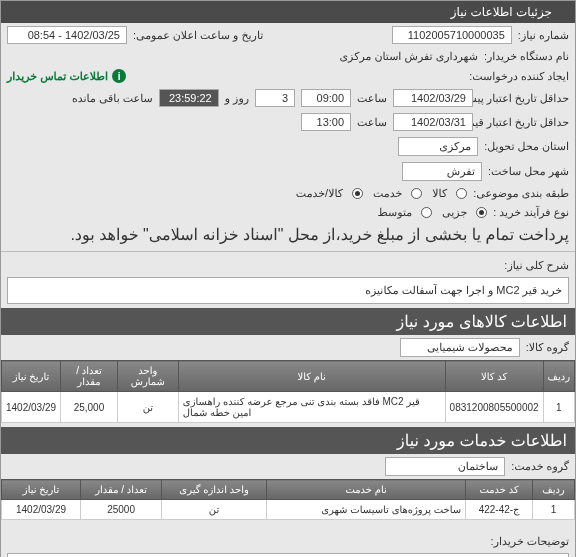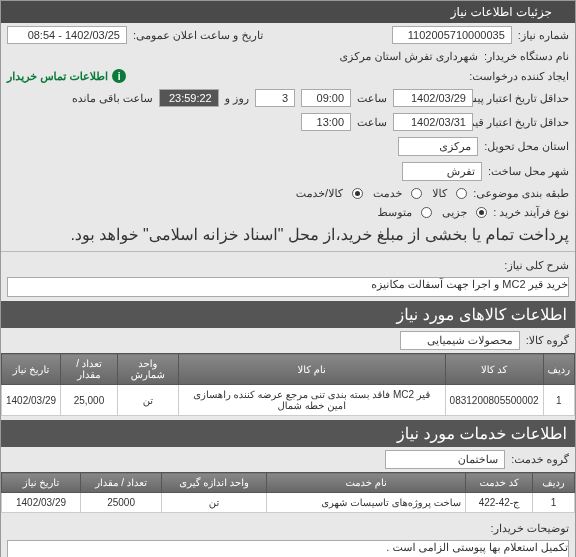--- a/index.html
+++ b/index.html
@@ -87,20 +87,21 @@
   font-weight: normal;
 }
 td {
   padding: 4px;
   border: 1px solid #ccc;
   text-align: center;
 }
 .desc-box {
   background: #fff;
   border: 1px solid #aaa;
+  padding: 6px;
   margin: 2px 6px;
   min-height: 20px;
 }
 .green-text { color: #0a7a3a; font-weight: bold; }
 .info-link {
   display: inline-flex;
   align-items: center;
   gap: 4px;
   color: #0a7a3a;
 }
@@ -230,21 +231,21 @@
           <th>نام کالا</th>
           <th>واحد شمارش</th>
           <th>تعداد / مقدار</th>
           <th>تاریخ نیاز</th>
         </tr>
       </thead>
     <tbody id="goods-tbody">
         <tr>
           <td>1</td>
           <td>0831200805500002</td>
-          <td style="text-align: center;">قیر MC2 فاقد بسته بندی تنی مرجع عرضه کننده راهسازی امین خطه شمال</td>
+          <td style="text-align: left;">قیر MC2 فاقد بسته بندی تنی مرجع عرضه کننده راهسازی امین خطه شمال</td>
           <td>تن</td>
           <td>25,000</td>
           <td>1402/03/29</td>
         </tr>
       </tbody>
   </table>
 
   <div class="section-header">اطلاعات خدمات مورد نیاز</div>
   <div class="row">
     <span class="label">گروه خدمت:</span>
@@ -266,17 +267,17 @@
           <td>1</td>
           <td>ج-42-422</td>
           <td style="text-align: right;">ساخت پروژه‌های تاسیسات شهری</td>
           <td>تن</td>
           <td>25000</td>
           <td>1402/03/29</td>
         </tr>
       </tbody>
   </table>
 
-  <div class="row" style="margin-top:6px">
+  <div class="row" style="margin-top:12px">
     <span class="label">توضیحات خریدار:</span>
   </div>
   <div class="desc-box">تکمیل استعلام بها پیوستی الزامی است .</div>
 </div>
 
 </body></html>

